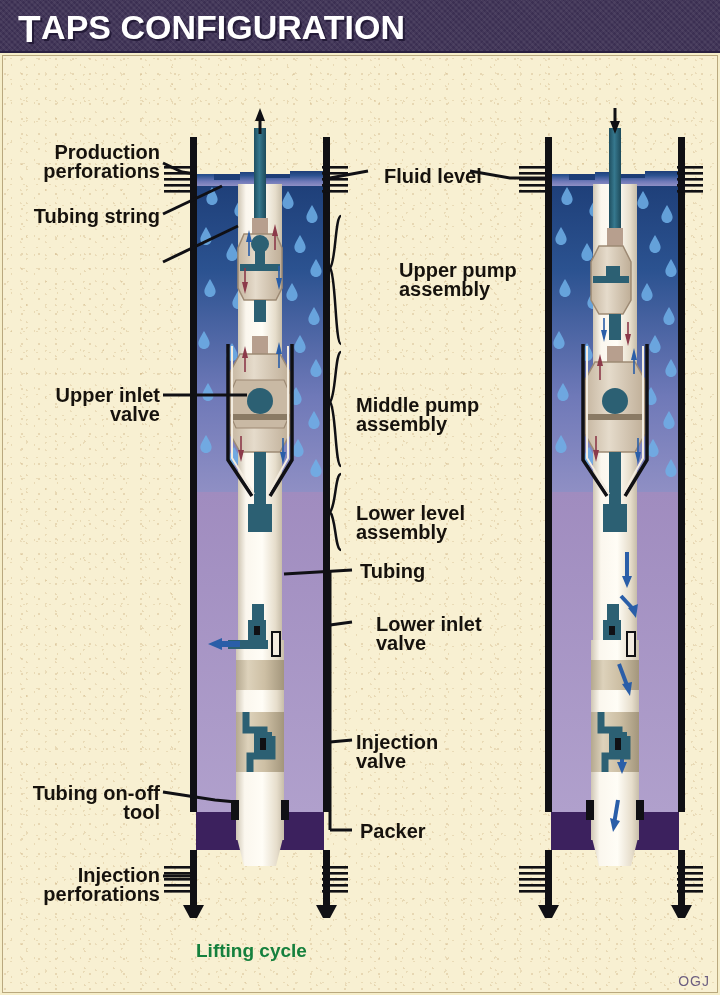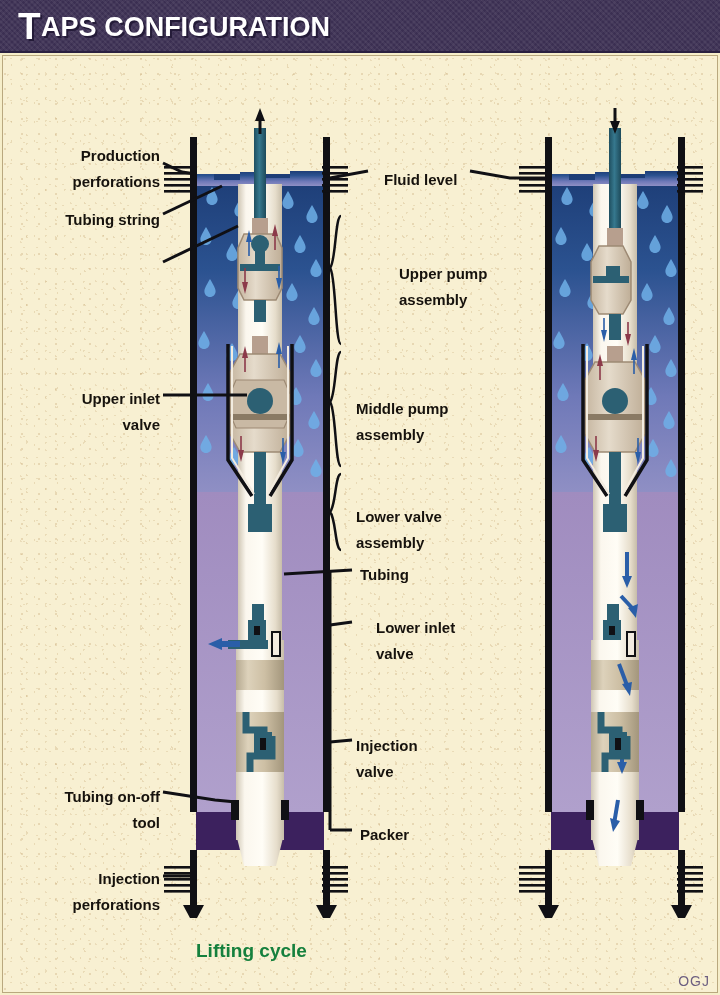--- a/index.html
+++ b/index.html
@@ -23,21 +23,21 @@
   #header-title{
     position:absolute;left:18px;top:5px;
     color:#ffffff;
     font-weight:bold;
     font-family:"Liberation Sans", sans-serif;
     letter-spacing:.5px;
     text-shadow:2px 2px 0 #241b38;
     white-space:nowrap;
   }
   #header-title .cap{font-size:37px;line-height:44px;display:inline-block;vertical-align:-2px;}
-  #header-title .rest{font-size:27px;line-height:44px;display:inline-block;vertical-align:1px;letter-spacing:0px;}
+  #header-title .rest{font-size:34px;line-height:44px;display:inline-block;vertical-align:1px;letter-spacing:0px;}
 
   
   #plate{
     position:absolute;left:2px;top:55px;width:716px;height:938px;
     background:
       radial-gradient(circle at 12% 18%, rgba(201,170,120,.35) 0 1px, rgba(0,0,0,0) 1px),
       radial-gradient(circle at 37% 46%, rgba(201,170,120,.32) 0 1px, rgba(0,0,0,0) 1px),
       radial-gradient(circle at 61% 12%, rgba(201,170,120,.3) 0 1px, rgba(0,0,0,0) 1px),
       radial-gradient(circle at 82% 67%, rgba(201,170,120,.33) 0 1px, rgba(0,0,0,0) 1px),
       radial-gradient(circle at 24% 81%, rgba(201,170,120,.3) 0 1px, rgba(0,0,0,0) 1px),
@@ -48,22 +48,22 @@
     box-sizing:border-box;
   }
 
   
   #diagram-svg{position:absolute;left:0;top:0;width:720px;height:995px;}
 
   
   .lbl{
     position:absolute;
     font-family:"Liberation Sans", sans-serif;
-    font-size:15px;font-weight:bold;color:#16120d;
-    line-height:26px;white-space:pre-line;
+    font-size:20px;font-weight:bold;color:#16120d;
+    line-height:19px;white-space:pre-line;
   }
   .lbl.r{text-align:right;}
   .lbl.l{text-align:left;}
   .cyc{
     position:absolute;
     font-family:"Liberation Sans", sans-serif;
     font-size:19px;font-weight:bold;color:#15803d;
     white-space:nowrap;
   }
   #credit{
@@ -428,21 +428,21 @@
   <div class="lbl r" style="left:10px;top:784px;width:150px;">Tubing on-off
 tool</div>
   <div class="lbl r" style="left:20px;top:866px;width:140px;">Injection
 perforations</div>
 
   <div class="lbl l" style="left:384px;top:167px;">Fluid level</div>
   <div class="lbl l" style="left:356px;top:261px;margin-left:43px;">Upper pump
 assembly</div>
   <div class="lbl l" style="left:356px;top:396px;">Middle pump
 assembly</div>
-  <div class="lbl l" style="left:356px;top:504px;">Lower valve
+  <div class="lbl l" style="left:356px;top:504px;">Lower level
 assembly</div>
   <div class="lbl l" style="left:360px;top:562px;">Tubing</div>
   <div class="lbl l" style="left:356px;top:615px;margin-left:20px;">Lower inlet
 valve</div>
   <div class="lbl l" style="left:356px;top:733px;">Injection
 valve</div>
   <div class="lbl l" style="left:360px;top:822px;">Packer</div>
 
   <div class="cyc" style="left:196px;top:940px;">Lifting cycle</div>
 

